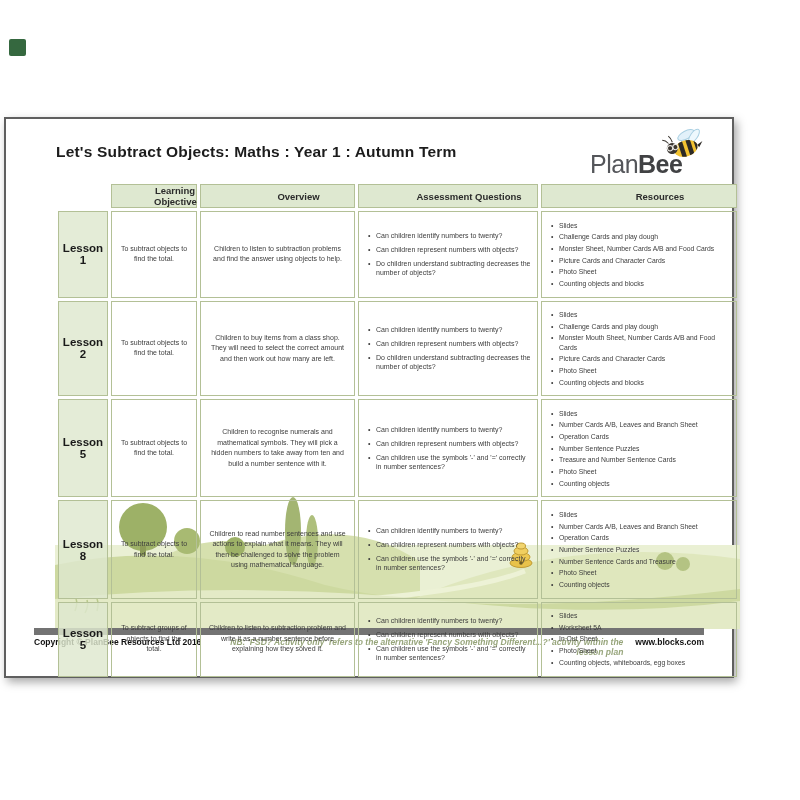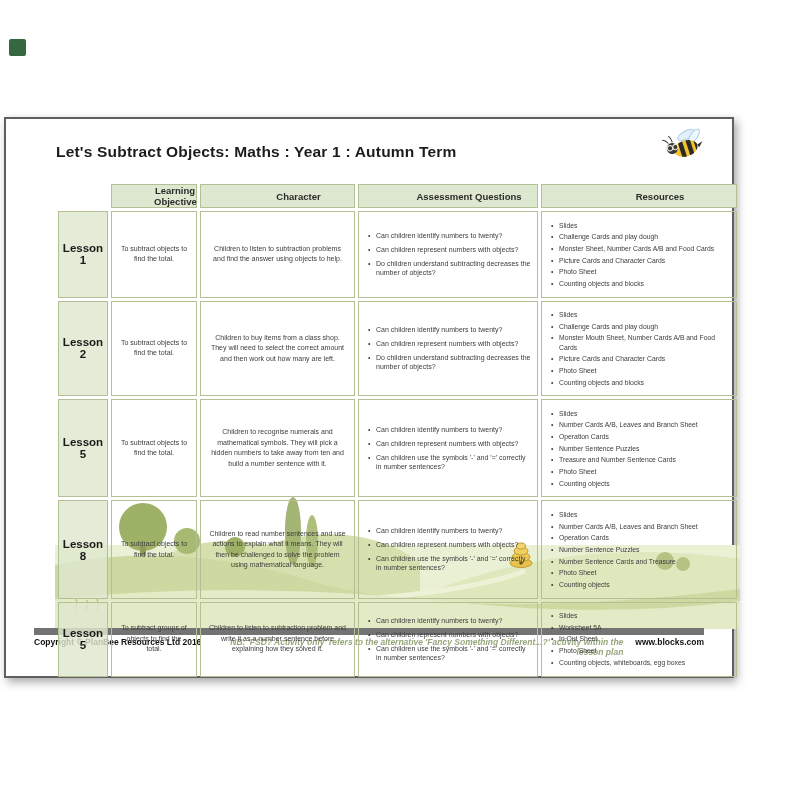--- a/index.html
+++ b/index.html
@@ -62,20 +62,21 @@
 
 <div class="canvas">
 
   <div class="swatch"></div>
 
   <div class="page">
 
     <div class="title">Let's Subtract Objects: Maths : Year 1 : Autumn Term</div>
 
     <div class="logo">
+      <div class="logo-text"><span>Plan</span><span class="bee-part">Bee</span></div>
       <svg class="bee-svg" width="44" height="36" viewBox="0 0 44 36">
         <ellipse cx="24" cy="8" rx="9" ry="4" fill="#e2f1fa" stroke="#a9cfe2" stroke-width="1" transform="rotate(-28 24 8)"></ellipse>
         <ellipse cx="32" cy="9" rx="8" ry="3.5" fill="#eef8fd" stroke="#a9cfe2" stroke-width="1" transform="rotate(-55 32 9)"></ellipse>
         <g transform="rotate(-18 22 22)">
           <clipPath id="beebody">
               <ellipse cx="24" cy="22" rx="12" ry="8"></ellipse>
             </clipPath>
           <ellipse cx="24" cy="22" rx="12" ry="8" fill="#f2c230"></ellipse>
           <g clip-path="url(#beebody)">
             <rect x="18" y="12" width="4.5" height="20" fill="#2d2a26"></rect>
@@ -122,21 +123,21 @@
         <col style="width:50px">
           <col style="width:86px">
           <col style="width:155px">
           <col style="width:180px">
           <col style="width:196px">
       </colgroup>
       <thead>
         <tr>
           <th class="blank"></th>
           <th class="col-h">Learning Objective</th>
-          <th class="col-h">Character</th>
+          <th class="col-h">Overview</th>
           <th class="col-h">Assessment Questions</th>
           <th class="col-h">Resources</th>
         </tr>
       </thead>
       <tbody>
         <tr style="height:86px">
           <td class="lesson-cell">Lesson 1</td>
           <td class="body-cell objective-cell">To subtract objects to find the total.</td>
           <td class="body-cell overview-cell">Children to listen to subtraction problems and find the answer using objects to help.</td>
           <td class="body-cell questions-cell">

